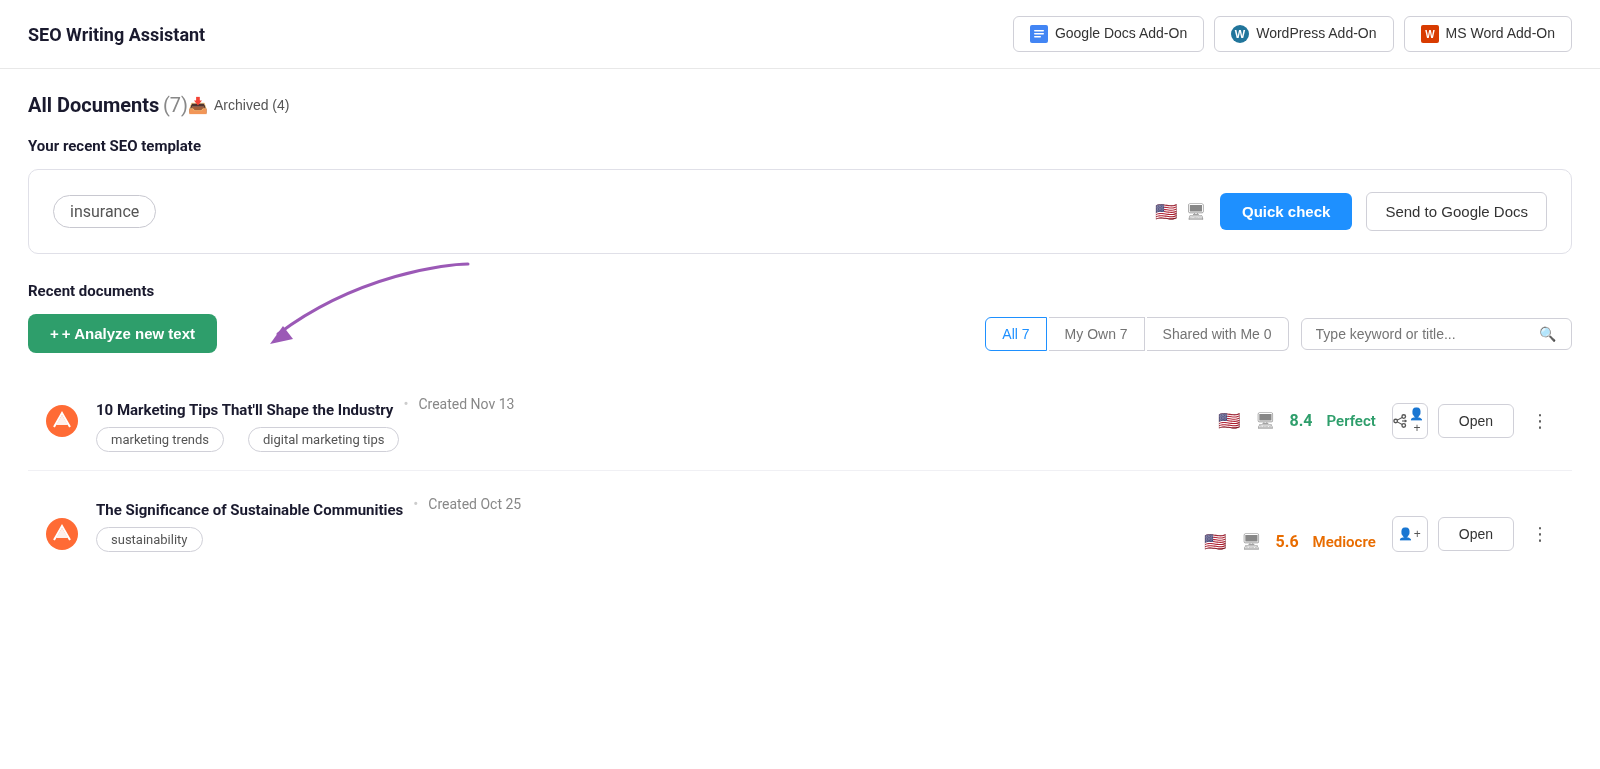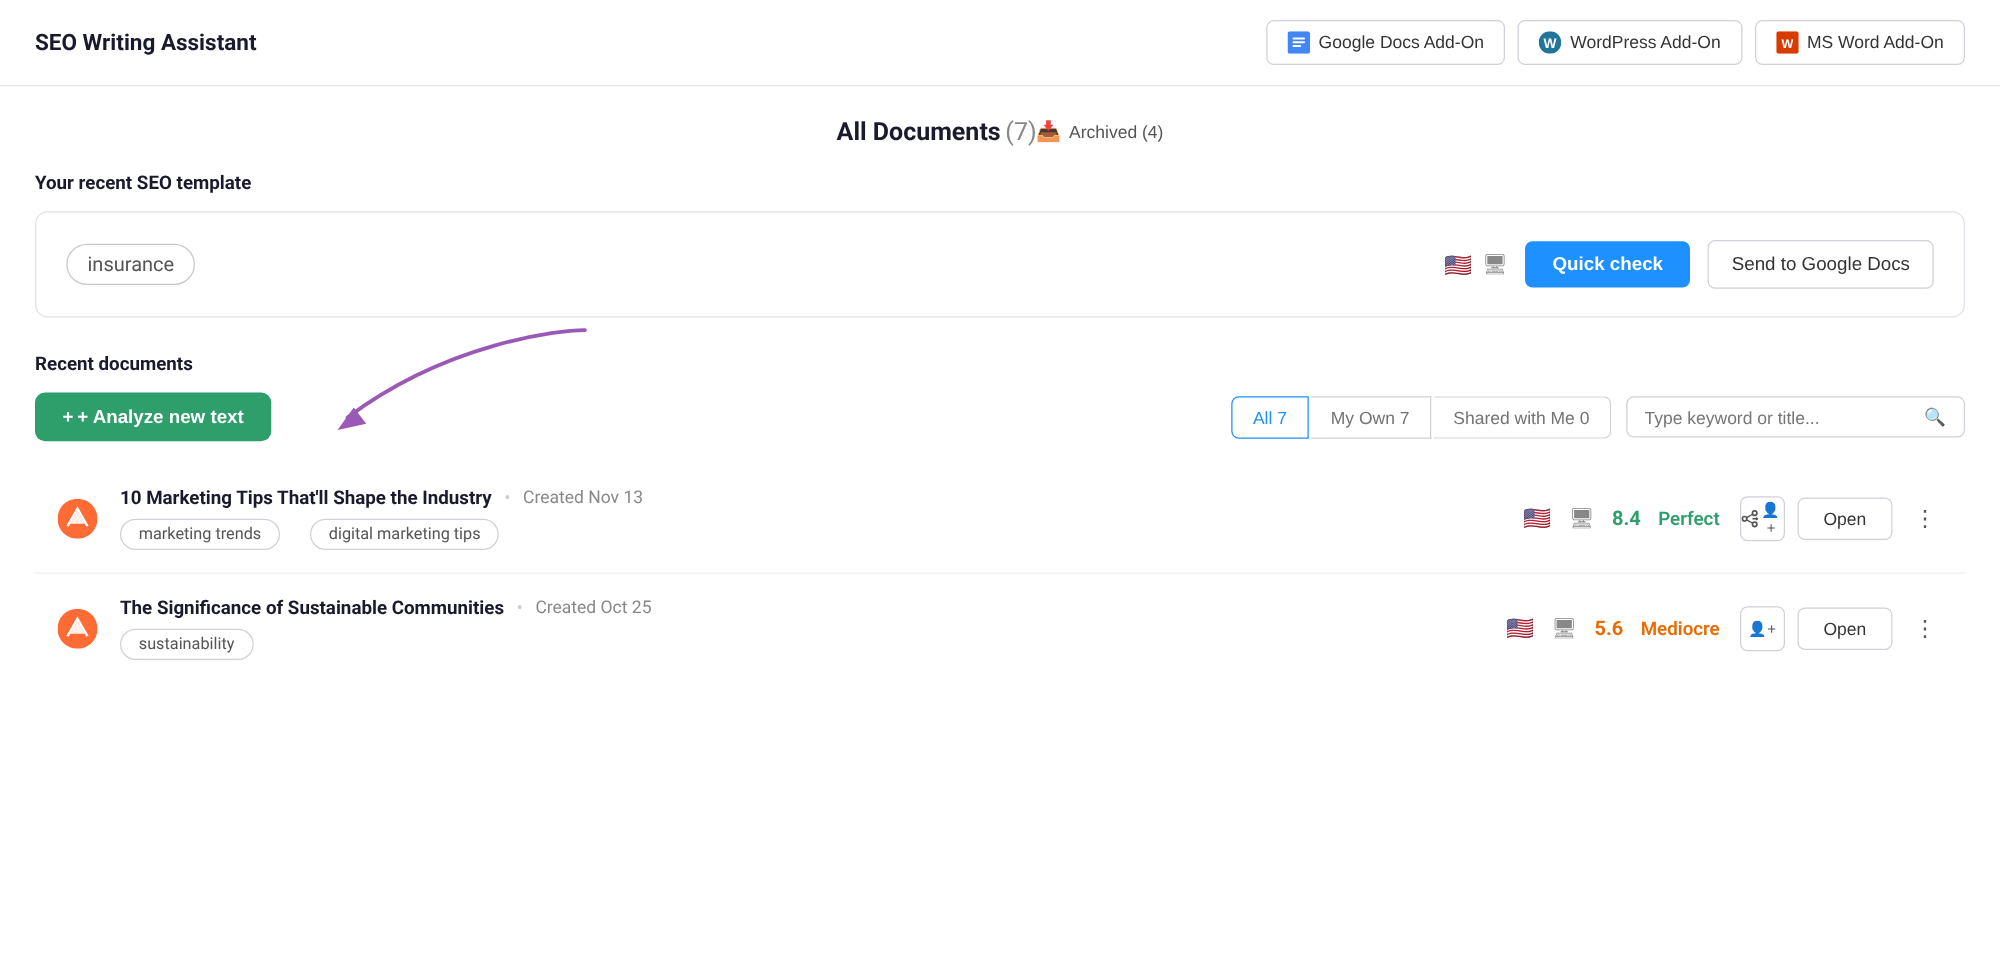--- a/index.html
+++ b/index.html
@@ -45,21 +45,21 @@
       align-items: center;
       justify-content: center;
       font-size: 14px;
     }
     .main-content {
       padding: 24px 28px;
     }
     .section-header {
       display: flex;
       align-items: center;
-      justify-content: center;
+      justify-content: flex-start;
       margin-bottom: 20px;
     }
     .all-docs-title {
       font-size: 20px;
       font-weight: 700;
       color: #1a1a2e;
     }
     .all-docs-count {
       font-weight: 400;
       color: #888;
@@ -203,41 +203,42 @@
       background: transparent;
     }
     .search-icon { color: #888; font-size: 14px; }
     .doc-list { display: flex; flex-direction: column; gap: 0; }
     .doc-item {
       display: flex;
       align-items: center;
       padding: 18px 16px;
       border-bottom: 1px solid #f0f0f4;
     }
-    .doc-item:last-child { border-bottom: none; }
+    .doc-item:last-child { border-bottom: none; align-items: flex-end; }
     .semrush-icon {
       width: 36px;
       height: 36px;
       display: flex;
       align-items: center;
       justify-content: center;
       margin-right: 16px;
       flex-shrink: 0;
     }
     .doc-info { flex: 1; }
     .doc-title-row {
       display: flex;
       align-items: center;
       gap: 10px;
       margin-bottom: 8px;
     }
     .doc-title {
       font-size: 15px;
       font-weight: 700;
       color: #1a1a2e;
+      margin-top: 12px;
     }
     .doc-date {
       font-size: 14px;
       color: #888;
     }
     .doc-tags { display: flex; gap: 24px; flex-wrap: wrap; }
     .doc-tag {
       border: 1px solid #d0d0d8;
       border-radius: 20px;
       padding: 4px 14px;

